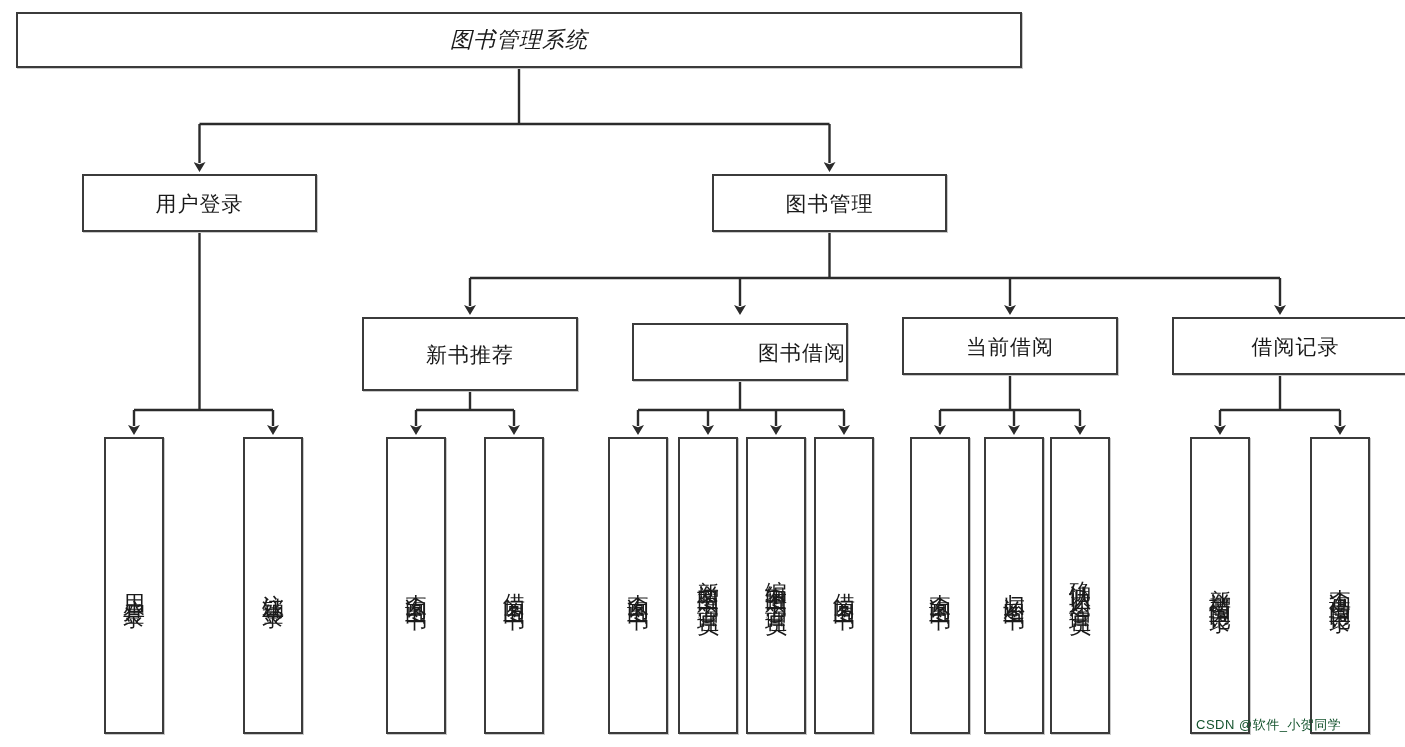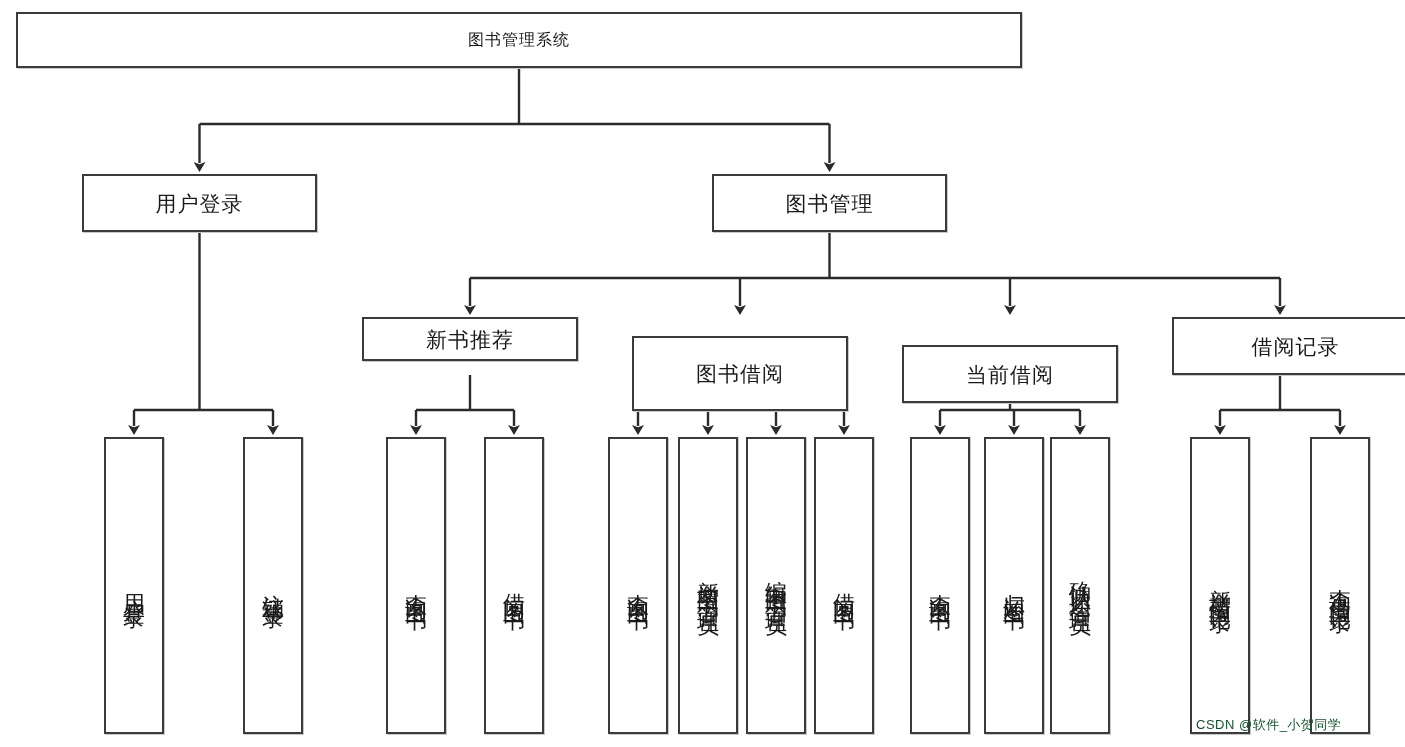--- a/index.html
+++ b/index.html
@@ -4,21 +4,21 @@
 <style>
   html,body{margin:0;padding:0;background:#ffffff;}
   body{width:1405px;height:747px;overflow:hidden;
        font-family:"Liberation Sans","DejaVu Sans",sans-serif;color:#1a1a1a;}
   #stage{position:relative;width:1405px;height:747px;background:#fff;}
   svg.links{position:absolute;left:0;top:0;width:1405px;height:747px;}
   .node{position:absolute;box-sizing:border-box;background:#ffffff;
         border:2px solid #3b3b3b;box-shadow:1px 1px 0 0 #c9c9c9;}
   .node.h{display:flex;align-items:center;justify-content:center;}
   .node.h .lbl{font-size:21px;letter-spacing:1px;line-height:1;white-space:nowrap;}
-  .node.root .lbl{font-size:16px;}
+  .node.root .lbl{font-size:22px;font-style:italic;}
   .node.v{display:flex;align-items:center;justify-content:center;}
   .node.v .lbl{writing-mode:vertical-rl;text-orientation:upright;
                font-size:22px;letter-spacing:5px;line-height:1.08;
                white-space:nowrap;display:block;}
   .watermark{position:absolute;font-size:13px;color:#14532d;white-space:nowrap;
              letter-spacing:0.5px;}
 </style>
 </head>
 <body>
 
@@ -68,27 +68,27 @@
   <div id="node-layer">
       <div class="node h root" style="left: 16px; top: 12px; width: 1006px; height: 56px;">
         <span class="lbl">图书管理系统</span>
       </div>
       <div class="node h" style="left: 82px; top: 174px; width: 235px; height: 58px;">
         <span class="lbl">用户登录</span>
       </div>
       <div class="node h" style="left: 712px; top: 174px; width: 235px; height: 58px; text-align: center;">
         <span class="lbl">图书管理</span>
       </div>
-      <div class="node h" style="left: 362px; top: 317px; width: 216px; height: 44px; text-align: center;">
+      <div class="node h" style="left: 362px; top: 317px; width: 216px; height: 74px; text-align: center;">
         <span class="lbl">新书推荐</span>
       </div>
-      <div class="node h" style="left: 632px; top: 336px; width: 216px; height: 75px;">
+      <div class="node h" style="left: 632px; top: 323px; width: 216px; height: 58px; justify-content: flex-end;">
         <span class="lbl">图书借阅</span>
       </div>
-      <div class="node h" style="left: 902px; top: 317px; width: 216px; height: 58px; margin-top: 28px;">
+      <div class="node h" style="left: 902px; top: 317px; width: 216px; height: 58px;">
         <span class="lbl">当前借阅</span>
       </div>
       <div class="node h" style="left: 1172px; top: 317px; width: 247px; height: 58px;">
         <span class="lbl">借阅记录</span>
       </div>
       <div class="node v" style="left: 104px; top: 437px; width: 60px; height: 297px;">
         <span class="lbl">用户登录</span>
       </div>
       <div class="node v" style="left: 243px; top: 437px; width: 60px; height: 297px;">
         <span class="lbl">注销登录</span>

